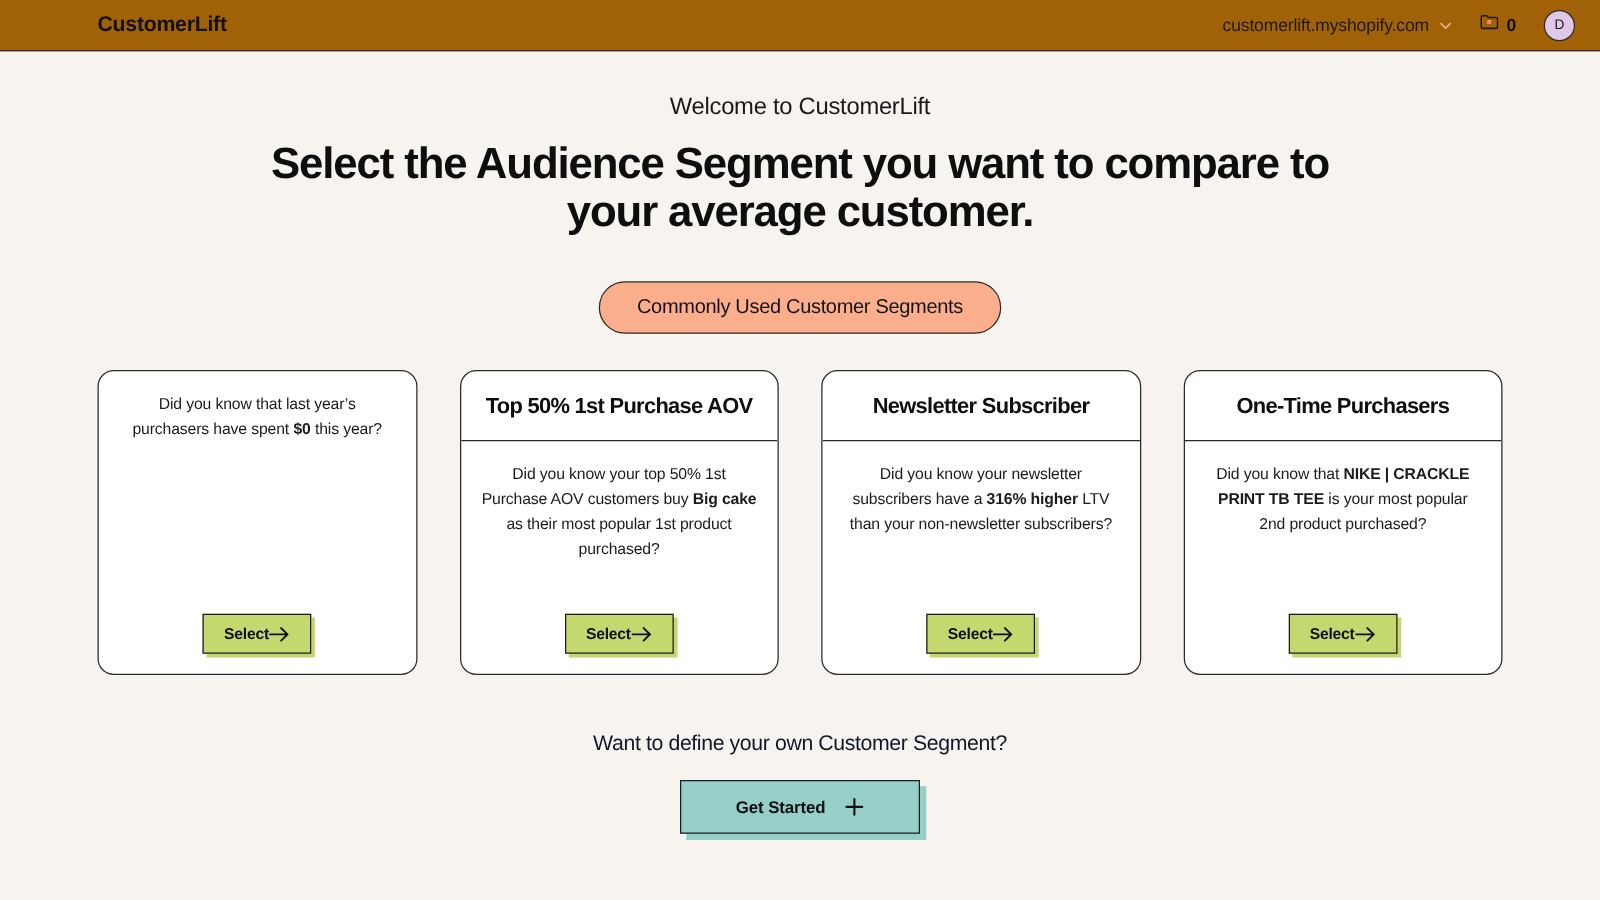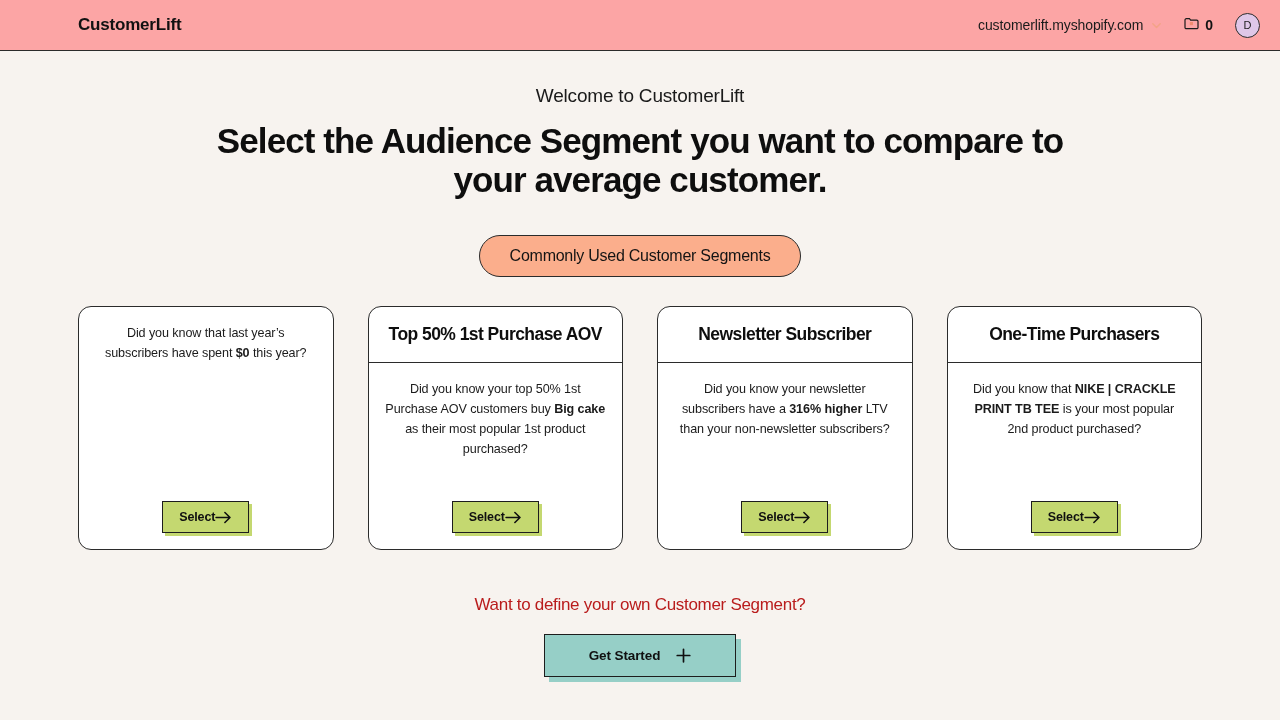--- a/index.html
+++ b/index.html
@@ -13,22 +13,22 @@
 
   body {
     background: #F7F3EF;
     font-family: "Liberation Sans", sans-serif;
     color: #121212;
     -webkit-font-smoothing: antialiased;
   }
 
   
   .topbar {
-    height: 51px;
-    background: #fca5a5;
+    height: 41px;
+    background: #a16207;
     border-bottom: 1.5px solid #2b2b2b;
     display: flex;
     align-items: center;
     justify-content: space-between;
     padding: 0 20px 0 78px;
   }
 
   .brand {
     font-size: 17px;
     font-weight: bold;
@@ -199,21 +199,21 @@
   .arrow-ico { display: inline-block; line-height: 0; }
 
   
   .footer-cta {
     text-align: center;
     margin-top: 45px;
   }
   .footer-q {
     font-size: 17px;
     letter-spacing: -0.3px;
-    color: #b91c1c;
+    color: #0f172a;
   }
   .btn-started {
     margin-top: 19px;
     background: #96CFC7;
     border: 1.5px solid #1d1d1d;
     box-shadow: 5px 5px 0 0 #96CFC7;
     padding: 13px 44px;
     font-size: 13.5px;
     font-weight: bold;
     letter-spacing: -0.1px;
@@ -266,21 +266,21 @@
 </div>
 
 <div class="pill-wrap">
   <div class="pill">Commonly Used Customer Segments</div>
 </div>
 
 <div class="cards">
 
   <div class="card">
     <div class="card-body">
-      <div class="card-text"><span>Did you know that last year’s subscribers have spent </span><b>$0</b><span> this year?</span></div>
+      <div class="card-text"><span>Did you know that last year’s purchasers have spent </span><b>$0</b><span> this year?</span></div>
       <div class="card-actions">
         <button class="btn-select">
           <span>Select</span>
           <span class="arrow-ico">
             <svg width="17" height="13" viewBox="0 0 18 14">
                 <path d="M1 7 H16 M10.5 1.6 L16 7 L10.5 12.4" fill="none" stroke="#101010" stroke-width="1.7" stroke-linecap="round" stroke-linejoin="round"></path>
               </svg>
           </span>
         </button>
       </div>

